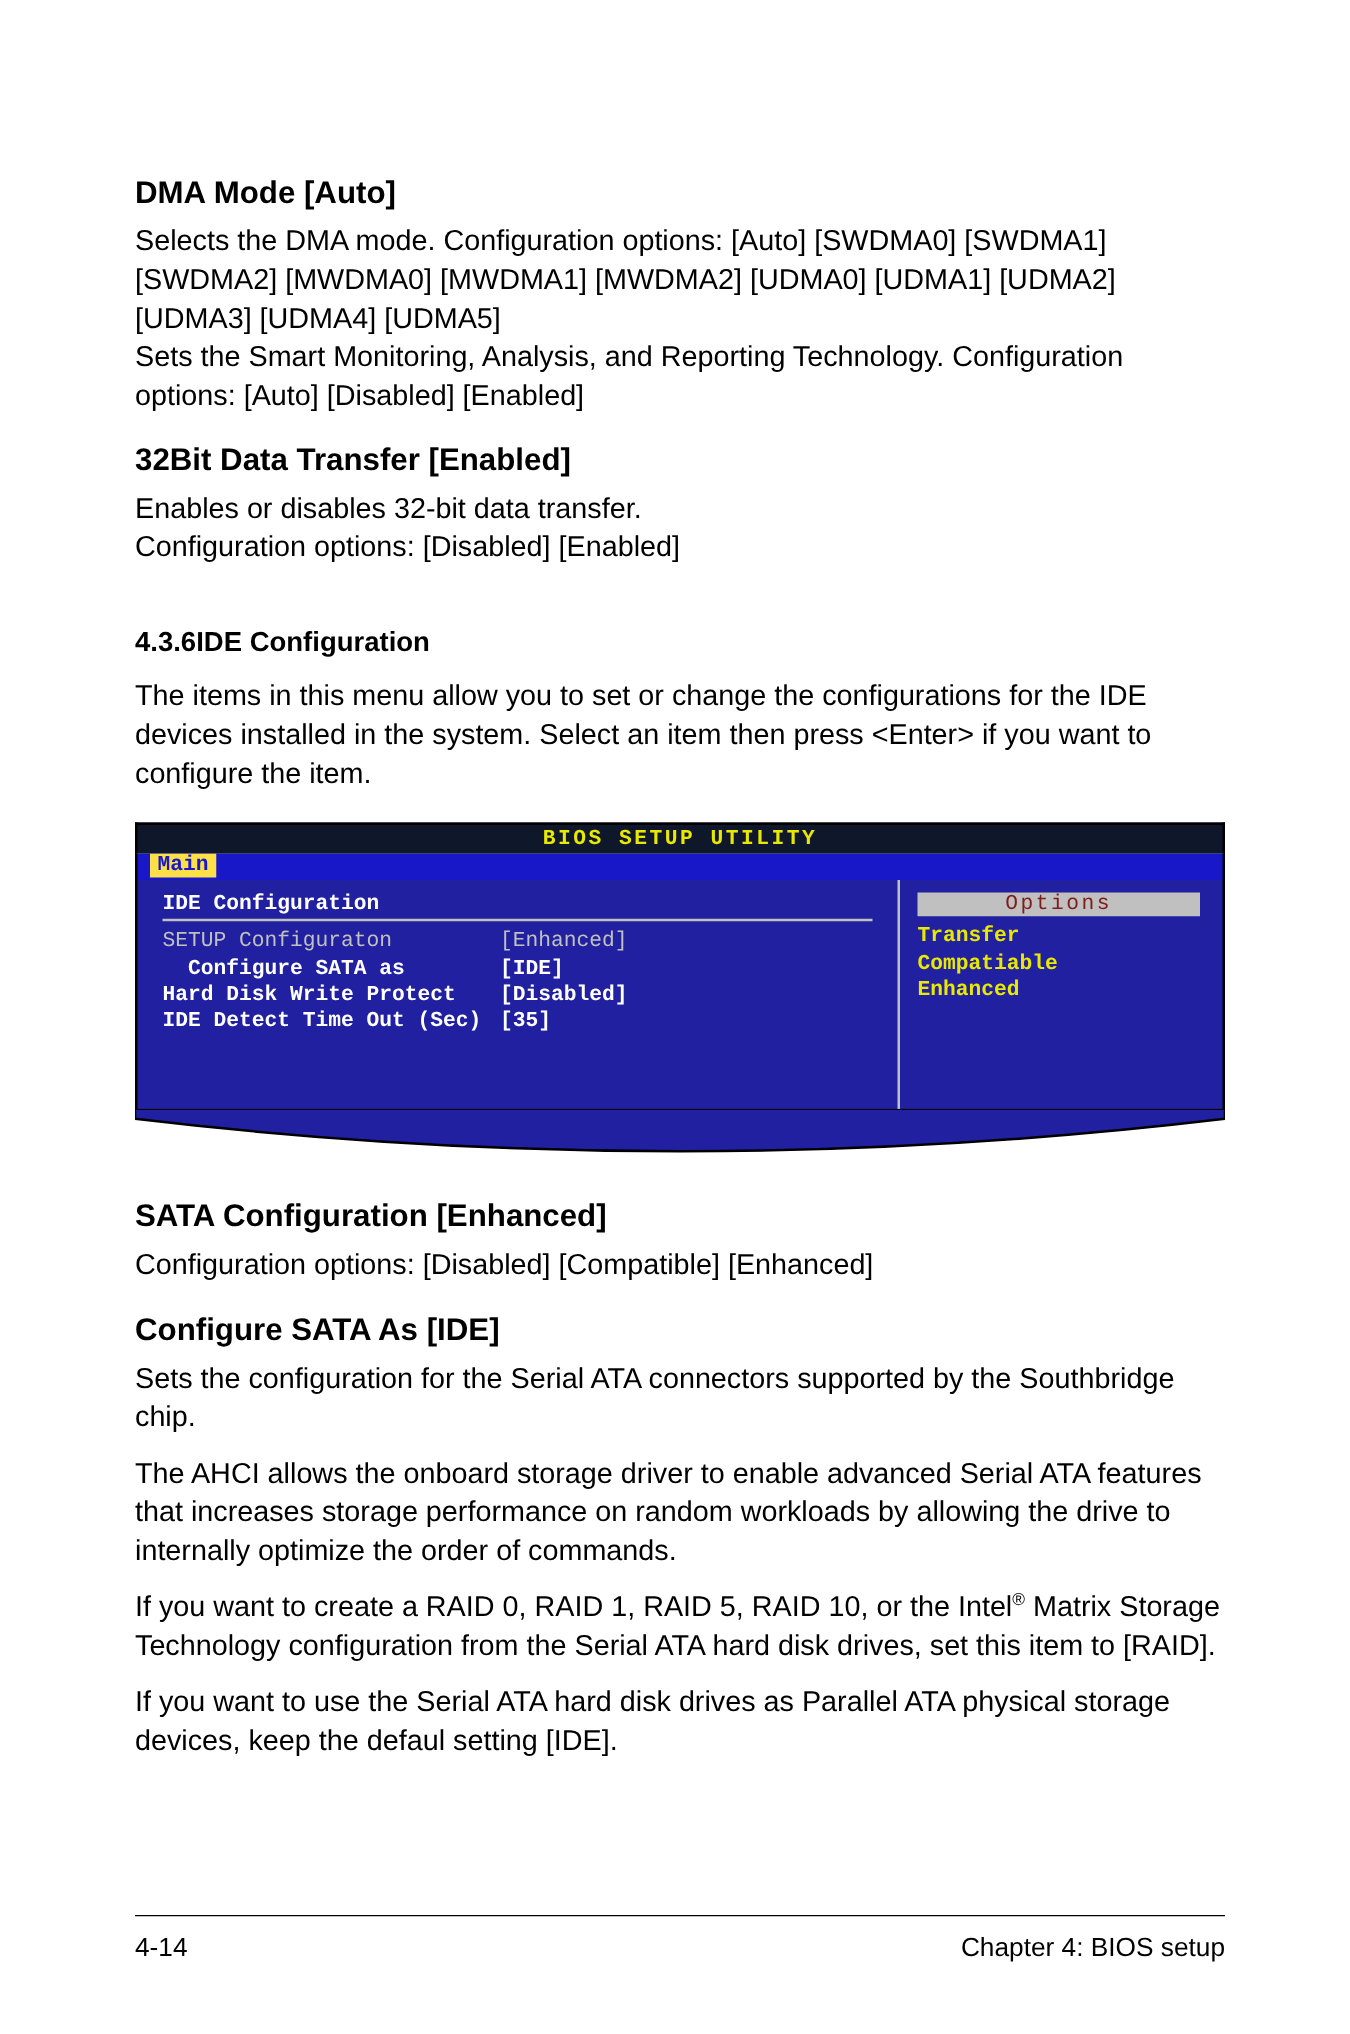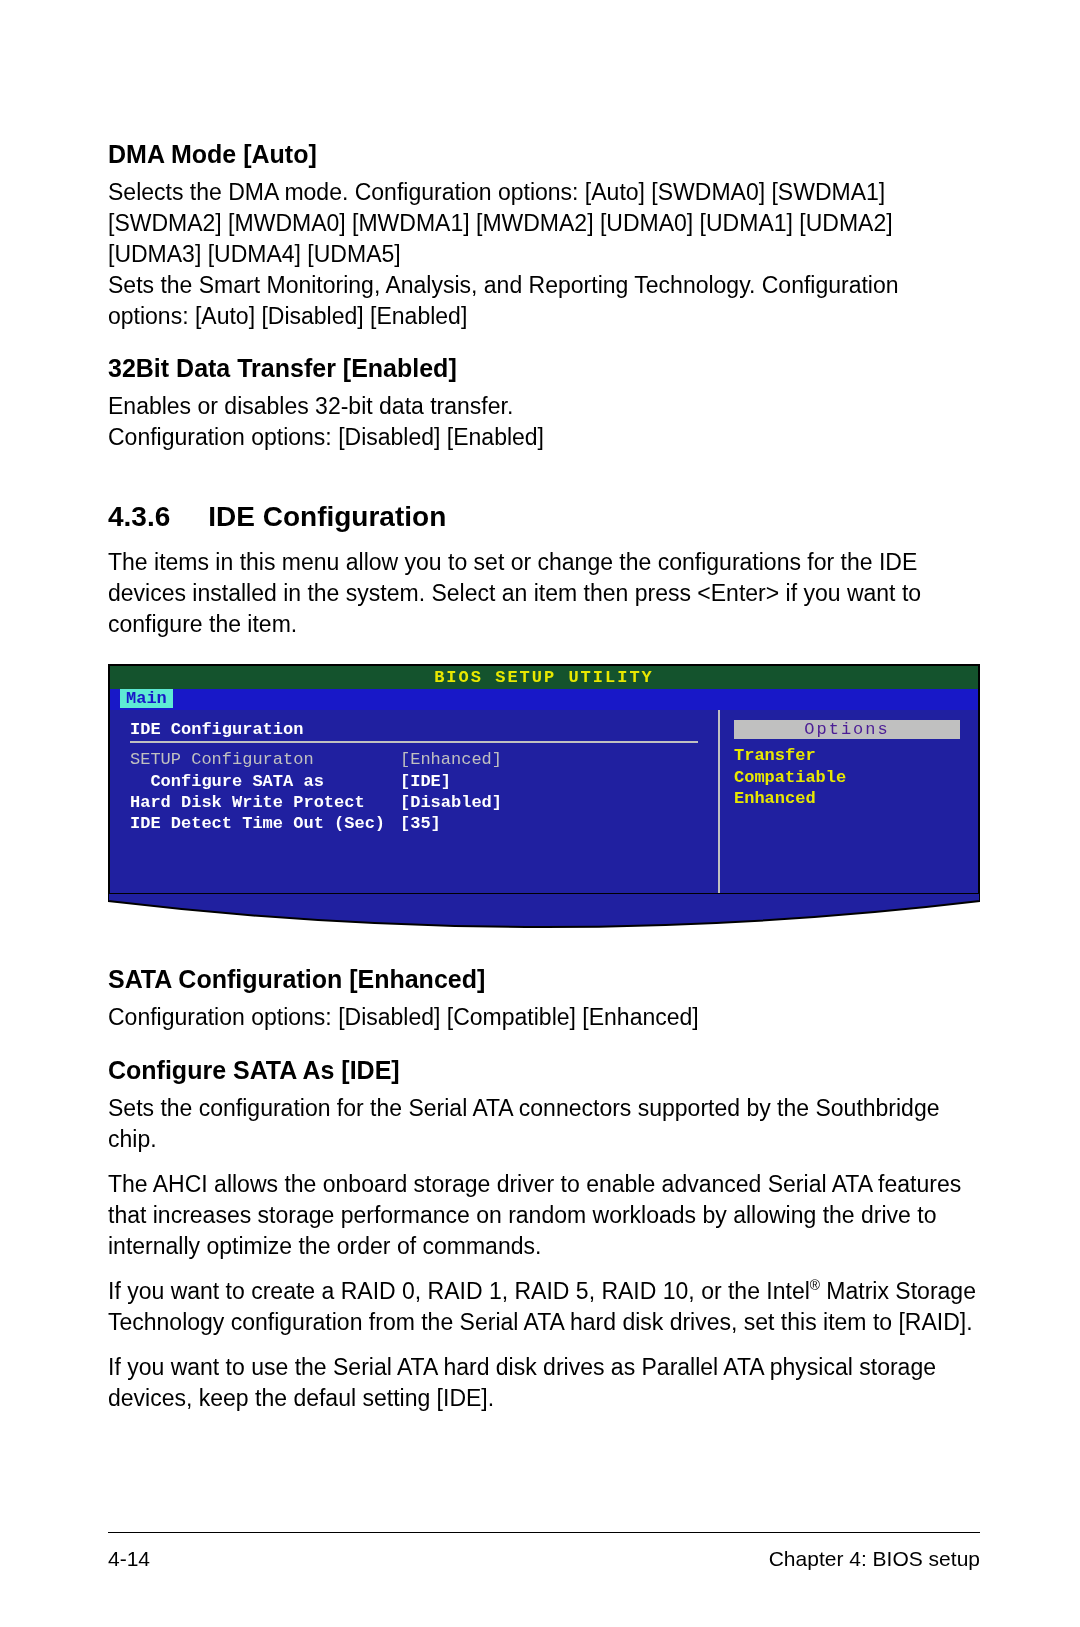--- a/index.html
+++ b/index.html
@@ -20,38 +20,37 @@
     margin-top: 22px;
     margin-bottom: 8px;
   }
   .h-item.first { margin-top: 0; }
   .body-text {
     font-size: 23px;
     line-height: 1.35;
   }
   .section-heading {
     display: flex;
-    gap: 38px;
-    font-weight: bold;
-    font-size: 28px;
+    font-weight: bold;
+    font-size: 22px;
     margin-top: 48px;
     margin-bottom: 14px;
   }
   .para { margin-top: 14px; }
   sup.reg { font-size: 0.6em; vertical-align: super; }
 
   
   .bios {
     margin-top: 24px;
     margin-bottom: 32px;
     position: relative;
     width: 100%;
   }
   .bios-header {
-    background: #14532d;
+    background: #0f172a;
     color: #e8e800;
     text-align: center;
     font-family: "Courier New", monospace;
     font-weight: bold;
     letter-spacing: 2px;
     font-size: 17px;
     padding: 2px 0;
     border-top: 2px solid #000;
     border-left: 2px solid #000;
     border-right: 2px solid #000;
@@ -59,21 +58,21 @@
   .bios-tabbar {
     background: #1818c8;
     font-family: "Courier New", monospace;
     font-size: 17px;
     padding: 0 10px 2px 10px;
     border-left: 2px solid #000;
     border-right: 2px solid #000;
   }
   .bios-tab {
     display: inline-block;
-    background: #5eead4;
+    background: #fde047;
     color: #1818c8;
     padding: 0 6px;
     font-weight: bold;
   }
   .bios-body {
     display: flex;
     background: #2020a0;
     font-family: "Courier New", monospace;
     font-size: 17px;
     color: #fff;
@@ -98,21 +97,21 @@
   .bios-val { white-space: pre; }
   .bios-title-row {
     color: #fff;
     font-weight: bold;
     border-bottom: 2px solid #c0c0c0;
     padding-bottom: 2px;
     margin-bottom: 6px;
   }
   .bios-options-header {
     text-align: center;
-    color: #4c1d95;
+    color: #7f1d1d;
     background: #c0c0c0;
     padding: 0;
     margin-bottom: 6px;
   }
   .bios-options-header span {
     display: block;
     width: 100%;
     letter-spacing: 2px;
   }
   .bios-opt { color: #e8e800; line-height: 1.25; font-weight: bold; }

